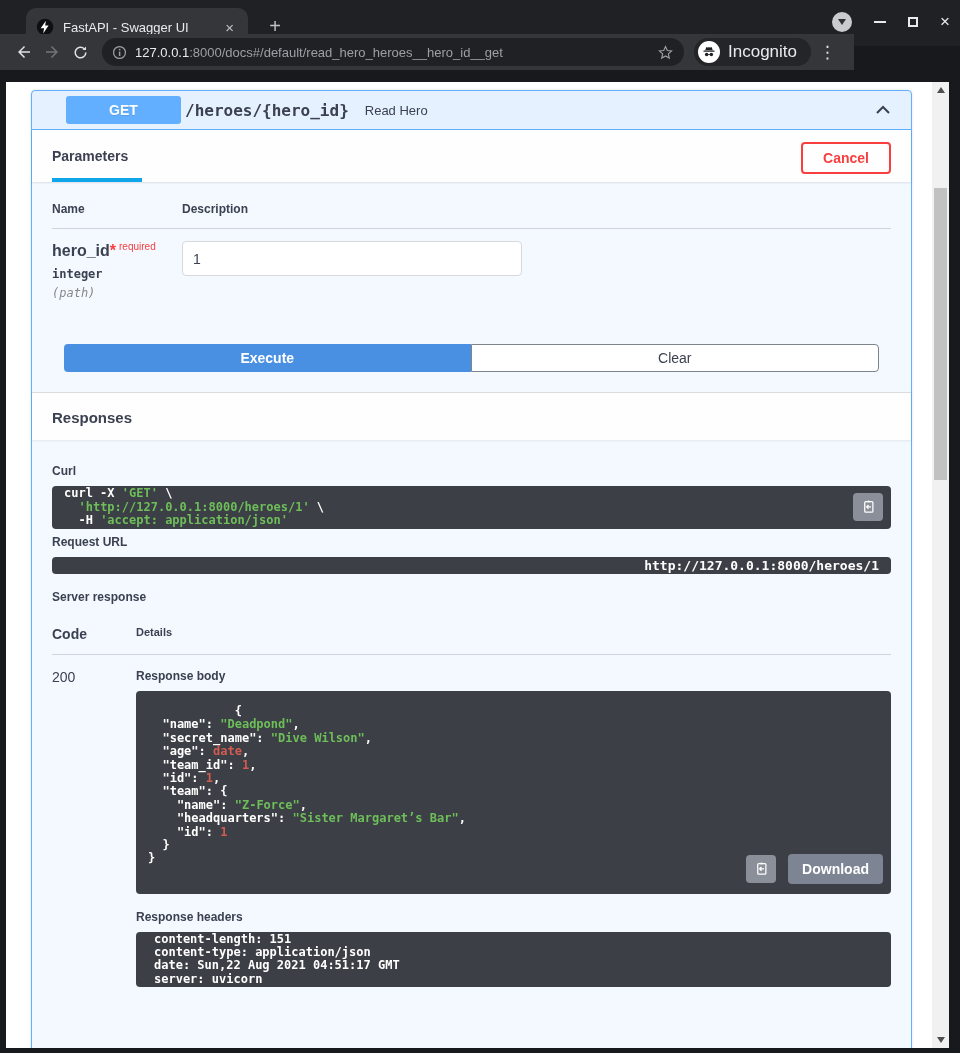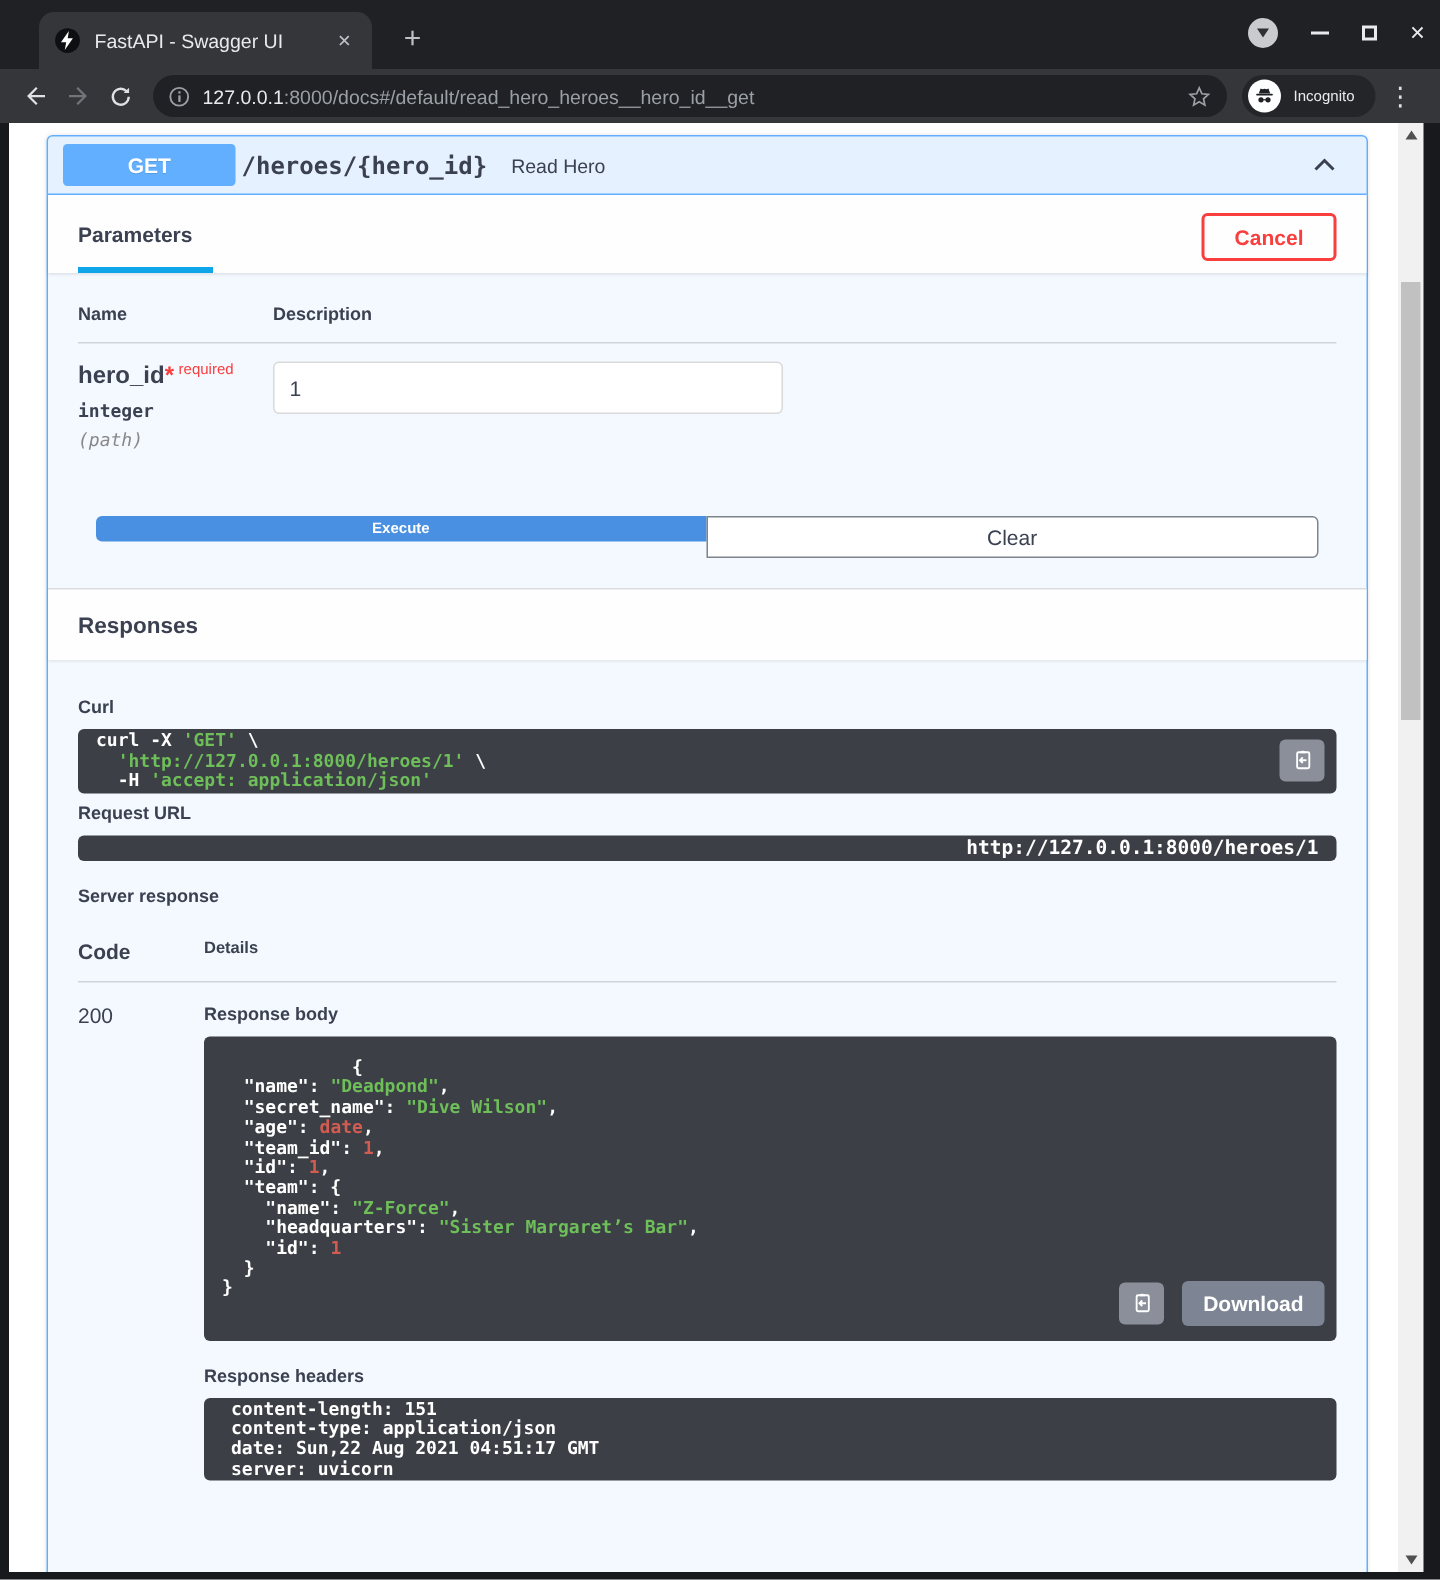--- a/index.html
+++ b/index.html
@@ -15,43 +15,43 @@
   .tab-close { color:#bdc1c6; font-size:15px; line-height:15px; padding:2px 4px; cursor:pointer; }
   .newtab { position:absolute; left:262px; top:14px; color:#bdc1c6; font-size:20px; line-height:24px;
             width:26px; text-align:center; cursor:pointer; }
   .wincontrols { position:absolute; right:10px; top:12px; display:flex; align-items:center; gap:22px; }
   .caret-circle { width:20px; height:20px; border-radius:50%; background:#c9cbcf; display:flex; align-items:center; justify-content:center; }
   .caret-down { width:0; height:0; border-left:4px solid transparent; border-right:4px solid transparent; border-top:6px solid #2e3033; }
   .win-min { width:12px; height:2px; background:#e8eaed; }
   .win-max { width:10px; height:10px; border:2px solid #e8eaed; }
   .win-close { color:#e8eaed; font-size:17px; line-height:16px; }
 
-  .toolbar { position:absolute; left:0; top:46px; width:960px; height:36px; background:#35363a;
+  .toolbar { position:absolute; left:0; top:34px; width:854px; height:36px; background:#35363a;
              display:flex; align-items:center; padding:0 10px; }
   .nav-icon { width:28px; height:28px; display:flex; align-items:center; justify-content:center; cursor:pointer; }
   .urlbar { flex:1; height:28px; background:#202124; border-radius:14px; margin:0 10px 0 8px;
             display:flex; align-items:center; padding:0 10px; }
   .url-text { flex:1; font-size:13px; margin-left:8px; white-space:nowrap; overflow:hidden; }
   .url-domain { color:#e8eaed; }
   .url-rest { color:#9aa0a6; }
   .incognito-chip { display:flex; align-items:center; gap:8px; background:#242528; border-radius:15px;
                     padding:3px 14px 3px 4px; }
   .incog-circle { width:22px; height:22px; background:#fff; border-radius:50%; display:flex; align-items:center; justify-content:center; }
-  .incognito-label { color:#e8eaed; font-size:10px; }
+  .incognito-label { color:#e8eaed; font-size:17px; }
   .menu-dots { color:#dfe1e5; font-size:17px; padding:0 8px; cursor:pointer; }
 
   
   .page { position:absolute; left:6px; top:82px; width:926px; height:966px; background:#fff; overflow:hidden; }
 
   .opblock { margin:8px 20px 0 25px; border:1px solid #61affe; border-radius:4px;
              background:rgba(97,175,254,.07); box-shadow:0 0 3px rgba(0,0,0,.12); min-height:1200px; }
   .opblock-summary { display:flex; align-items:center; padding:5px 10px; border-bottom:1px solid #61affe;
                      background:rgba(97,175,254,.10); cursor:pointer; }
   .method-badge { background:#61affe; color:#fff; font-weight:bold; font-size:14px; width:115px;
-                  text-align:center; padding:6px 0; border-radius:3px; text-shadow:0 1px 0 rgba(0,0,0,.1); }
+                  text-align:center; padding:6px 0; border-radius:3px; text-shadow:0 1px 0 rgba(0,0,0,.1);margin-left:24px; }
   .op-path { font-family:"DejaVu Sans Mono", monospace; font-weight:bold; font-size:16px; color:#3b4151; margin-left:4px; }
   .op-summary-text { font-size:13px; color:#3b4151; margin-left:16px; }
   .chevron { margin-left:auto; margin-right:8px; }
 
   .section-header { display:flex; align-items:flex-start; padding:12px 20px 0; background:rgba(255,255,255,.85);
                     box-shadow:0 1px 2px rgba(0,0,0,.10); }
   .tab-item { font-size:14px; font-weight:bold; color:#3b4151; padding:6px 14px 14px 0; border-bottom:4px solid #0ea5e9; }
   .cancel-btn { margin-left:auto; background:transparent; border:2px solid #f93e3e; border-radius:4px;
                 color:#f93e3e; font-weight:bold; font-size:14px; padding:6px 20px; cursor:pointer;
                 font-family:"Liberation Sans", sans-serif; }
@@ -64,22 +64,22 @@
   .param-left { width:130px; }
   .param-name { font-size:16px; font-weight:bold; color:#3b4151; }
   .req-star { color:#f93e3e; }
   .req-label { color:#f93e3e; font-size:10px; margin-left:3px; vertical-align:super; }
   .param-type { font-family:"DejaVu Sans Mono", monospace; font-weight:bold; font-size:12px; color:#3b4151; margin-top:7px; }
   .param-in { font-family:"DejaVu Sans Mono", monospace; font-style:italic; font-size:12px; color:#888; margin-top:5px; }
   .param-input { width:340px; height:35px; border:1px solid #d9d9d9; border-radius:4px; padding:8px 10px;
                  font-size:14px; color:#3b4151; background:#fff; font-family:"Liberation Sans", sans-serif; }
 
   .execute-wrapper { padding:0 32px 20px; display:flex; }
-  .execute-btn { flex:1; height:17px; background:#4990e2; border:none; border-radius:4px 0 0 4px;
-                 color:#fff; font-weight:bold; font-size:10px; cursor:pointer; font-family:"Liberation Sans", sans-serif; }
+  .execute-btn { flex:1; height:28px; background:#4990e2; border:none; border-radius:4px 0 0 4px;
+                 color:#fff; font-weight:bold; font-size:14px; cursor:pointer; font-family:"Liberation Sans", sans-serif; }
   .clear-btn { flex:1; height:28px; background:#fff; border:1px solid #7e848c; border-radius:0 4px 4px 0;
                color:#3b4151; font-weight:normal; font-size:14px; cursor:pointer; font-family:"Liberation Sans", sans-serif; }
 
   .responses-header { padding:16px 20px 14px; background:rgba(255,255,255,.85);
                       border-top:1px solid rgba(59,65,81,.18); box-shadow:0 1px 2px rgba(0,0,0,.08); }
   .responses-heading { font-size:15px; font-weight:bold; color:#3b4151; }
 
   .responses-inner { padding:24px 20px 0; }
   .mini-label { font-size:12px; font-weight:bold; color:#3b4151; margin-bottom:8px; }
   .dark-pre { position:relative; background:#3c3f45; border-radius:4px; padding:1px 12px;

